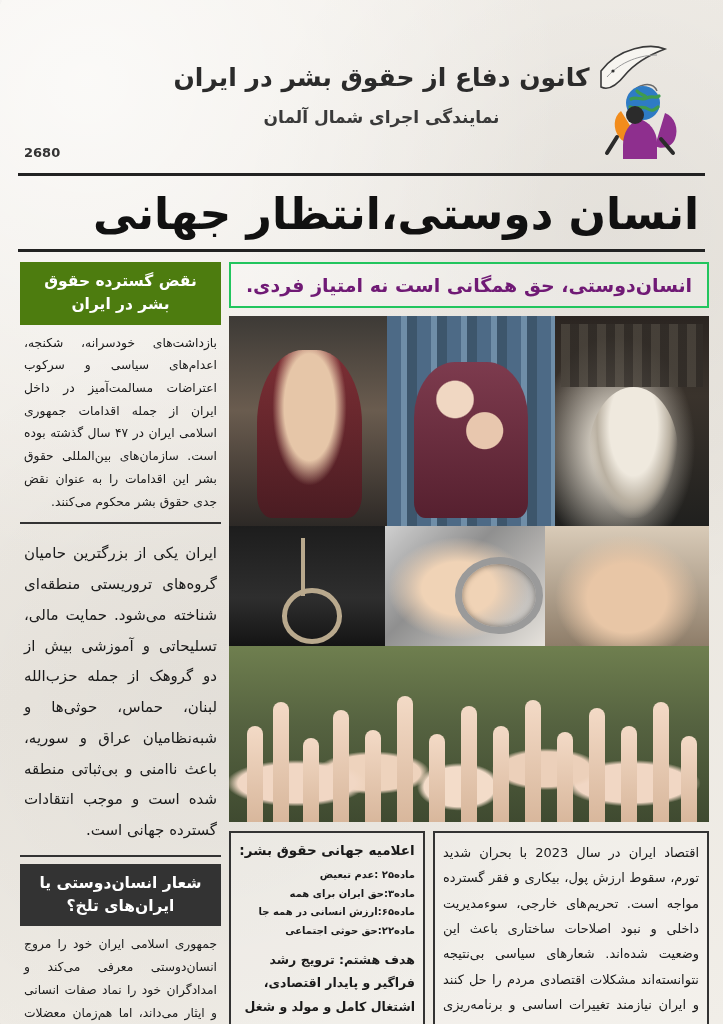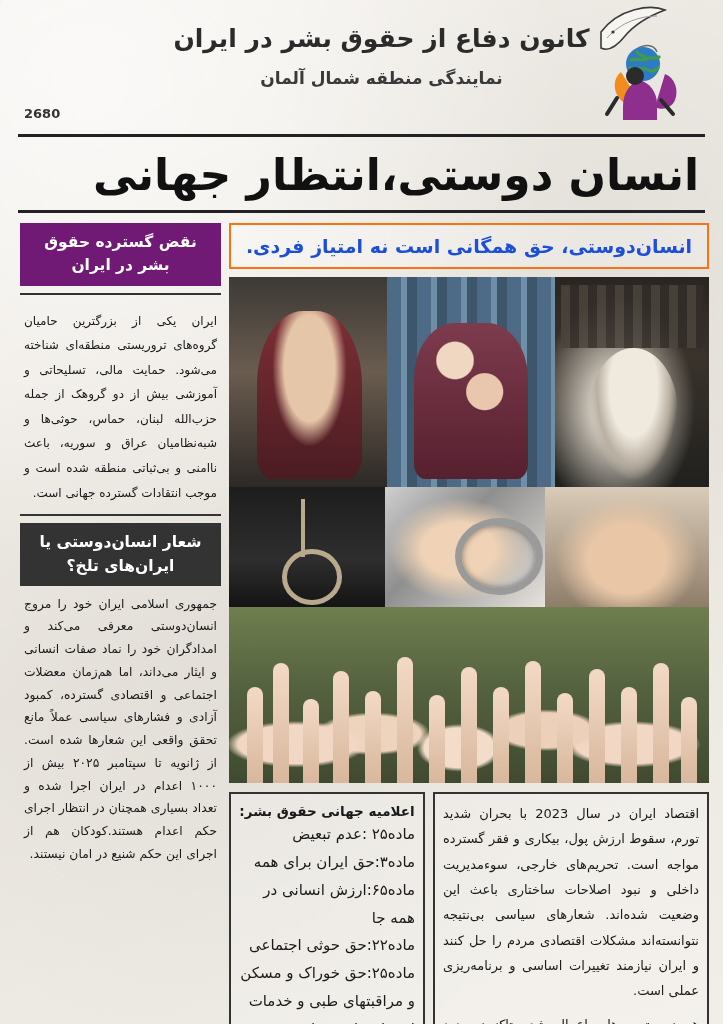--- a/index.html
+++ b/index.html
@@ -23,21 +23,21 @@
       linear-gradient(115deg, rgba(0,0,0,.03) 0 2px, rgba(0,0,0,0) 2px 26px),
       linear-gradient(65deg, rgba(0,0,0,.025) 0 1px, rgba(0,0,0,0) 1px 33px),
       linear-gradient(160deg, #f4f1ec 0%, #eae6df 55%, #f1eee8 100%);
     pointer-events:none;
     z-index: 0;
   }
   .page { position:relative; z-index:1; width:723px; height:1024px; padding: 0 14px; }
 
   
   .header { position:relative; height: 132px; }
-  .masthead-text { text-align:center; padding-top: 24px; padding-left: 40px;}
+  .masthead-text { text-align:center; padding-top: 24px; padding-left: 40px; margin-top: 39px;}
   .org-title {
     font-size: 25px; font-weight: bold; color:#2b2b2b; letter-spacing:0;
     line-height: 1.2;
   }
   .org-sub {
     font-size: 17px; font-weight: bold; color:#3a3a3a; margin-top: 14px;
   }
   .issue-no {
     position:absolute; left: 10px; top: 106px;
     font-size: 13px; color:#333; font-weight:bold;
@@ -56,26 +56,26 @@
     letter-spacing: -1px;
   }
   .rule-bottom { border-top: 3px solid #222; margin: 0 4px 10px 4px; }
 
   
   .body-grid { display: flex; gap: 8px; height: 722px; }
   .col-main { width: 480px; display:flex; flex-direction: column; }
   .col-side { width: 201px; display:flex; flex-direction: column; }
 
   .slogan-box {
-    border: 2px solid #f97316;
+    border: 2px solid #22c55e;
     padding: 10px 12px;
     font-size: 19px;
     font-weight: bold;
     text-align: center;
-    color:#1d4ed8;
+    color:#701a75;
     background: rgba(255,255,255,.25);
     height: 50px;
     display:flex; align-items:center; justify-content:center;
   }
 
   
   .collage { margin-top: 8px; width: 480px; }
   .collage-row1 { display:flex; height: 210px; }
   .ph { position:relative; overflow:hidden; }
   .ph-girl { width: 154px; background:
@@ -157,35 +157,35 @@
     border: 2px solid #333;
     padding: 7px 8px;
     background: rgba(255,255,255,.2);
     overflow: hidden;
   }
   .box-left { width: 196px; }
   .box-mid  { width: 276px; }
 
   .b-head {
     text-align:center; font-weight:bold; font-size: 13.5px;
-    margin-bottom: 0; line-height:1.5;
-  }
-  .b-list { font-size: 15px; line-height: 1.85; font-weight:normal; }
+    margin-bottom: 6px; line-height:1.5;
+  }
+  .b-list { font-size: 10px; line-height: 1.85; font-weight:bold; }
   .b-text { font-size: 13px; line-height: 1.95; text-align: justify; }
   .b-goal { font-size: 12.5px; line-height: 1.85; font-weight:bold; margin-top: 8px; }
 
   
   .side-head {
-    background: #701a75; color:#fff; font-weight:bold;
+    background: #4d7c0f; color:#fff; font-weight:bold;
     font-size: 15.5px; line-height:1.5; text-align:center;
     padding: 8px 6px;
   }
   .side-head.dark { background:#333; }
   .side-body { font-size: 12.3px; line-height: 1.85; text-align: justify; padding: 7px 4px 2px 4px; }
-  .side-body.lg { font-size: 12px; line-height: 2.05; }
+  .side-body.lg { font-size: 15px; line-height: 2.05; }
   .side-sep { border-top: 2px solid #333; margin: 7px 0; }
 </style>
 </head>
 <body>
 
 <div class="paper-texture"></div>
 
 <div class="page">
 
   <div class="header">
@@ -199,21 +199,21 @@
         <path d="M40 58 c6 -3 10 2 16 -1 c5 -3 9 1 12 -2 M39 66 c7 3 12 -2 18 2 c5 3 7 0 10 -2 M46 50 c3 4 7 3 10 7" fill="none" stroke="#3f9b4d" stroke-width="3.2" stroke-linecap="round"></path>
         <path d="M30 70 c-8 6 -8 18 -2 26 c5 7 14 8 20 3" fill="#f28c1c"></path>
         <path d="M74 72 c10 4 14 16 10 26 c-3 8 -13 11 -20 7" fill="#8e2f8e"></path>
         <path d="M48 78 c-10 4 -16 14 -16 26 l0 14 l34 0 l0 -16 c0 -12 -8 -22 -18 -24 z" fill="#8e2f8e"></path>
         <circle cx="44" cy="74" r="9" fill="#2b2b2b"></circle>
         <path d="M26 96 l-10 16 M70 98 l12 14" stroke="#2b2b2b" stroke-width="4" stroke-linecap="round" fill="none"></path>
       </svg>
     </div>
     <div class="masthead-text">
       <div class="org-title">کانون دفاع از حقوق بشر در ایران</div>
-      <div class="org-sub">نمایندگی منطقه شمال آلمان</div>
+      <div class="org-sub">نمایندگی اجرای شمال آلمان</div>
     </div>
     <div class="issue-no">2680</div>
   </div>
 
   <div class="rule-top"></div>
   <div class="main-title">انسان دوستی،انتظار جهانی</div>
   <div class="rule-bottom"></div>
 
   <div class="body-grid">
 
@@ -257,29 +257,29 @@
         <div class="box box-mid">
           <div class="b-text">اقتصاد ایران در سال 2023 با بحران شدید تورم، سقوط ارزش پول، بیکاری و فقر گسترده مواجه است. تحریم‌های خارجی، سوءمدیریت داخلی و نبود اصلاحات ساختاری باعث این وضعیت شده‌اند. شعارهای سیاسی بی‌نتیجه نتوانسته‌اند مشکلات اقتصادی مردم را حل کنند و ایران نیازمند تغییرات اساسی و برنامه‌ریزی عملی است.</div>
           <div class="b-text" style="margin-top:8px">همچنین تحریم‌های اعمال شده تاکنون حدود ۶۰۰ میلیارد دلار خسارت مستقیم به اقتصاد ایران وارد کرده‌اند.</div>
         </div>
         <div class="box box-left">
           <div class="b-head">اعلامیه جهانی حقوق بشر:</div>
           <div class="b-list">ماده۲۵ :عدم تبعیض</div>
           <div class="b-list">ماده۳:حق ایران برای همه</div>
           <div class="b-list">ماده۶۵:ارزش انسانی در همه جا</div>
           <div class="b-list">ماده۲۲:حق حوثی اجتماعی</div>
-          <div class="b-list">ماده۲۵:حق خوراک و مسکن و مراقبتهای طبی و خدمات لازم اجتماعی برای همه</div>
           <div class="b-goal">هدف هشتم: ترویج رشد فراگیر و پایدار اقتصادی، اشتغال کامل و مولد و شغل مناسب برای همه</div>
         </div>
       </div>
 
     </div>
 
     <div class="col-side">
       <div class="side-head">نقض گسترده حقوق بشر در ایران</div>
+      <div class="side-body">بازداشت‌های خودسرانه، شکنجه، اعدام‌های سیاسی و سرکوب اعتراضات مسالمت‌آمیز در داخل ایران از جمله اقدامات جمهوری اسلامی ایران در ۴۷ سال گذشته بوده است. سازمان‌های بین‌المللی حقوق بشر این اقدامات را به عنوان نقض جدی حقوق بشر محکوم می‌کنند.</div>
       <div class="side-sep"></div>
       <div class="side-body lg">ایران یکی از بزرگترین حامیان گروه‌های تروریستی منطقه‌ای شناخته می‌شود. حمایت مالی، تسلیحاتی و آموزشی بیش از دو گروهک از جمله حزب‌الله لبنان، حماس، حوثی‌ها و شبه‌نظامیان عراق و سوریه، باعث ناامنی و بی‌ثباتی منطقه شده است و موجب انتقادات گسترده جهانی است.</div>
       <div class="side-sep"></div>
       <div class="side-head dark">شعار انسان‌دوستی یا ایران‌های تلخ؟</div>
       <div class="side-body">جمهوری اسلامی ایران خود را مروج انسان‌دوستی معرفی می‌کند و امدادگران خود را نماد صفات انسانی و ایثار می‌داند، اما هم‌زمان معضلات اجتماعی و اقتصادی گسترده، کمبود آزادی و فشارهای سیاسی عملاً مانع تحقق واقعی این شعارها شده است. از ژانویه تا سپتامبر ۲۰۲۵ بیش از ۱۰۰۰ اعدام در ایران اجرا شده و تعداد بسیاری همچنان در انتظار اجرای حکم اعدام هستند.کودکان هم از اجرای این حکم شنیع در امان نیستند.</div>
     </div>
 
   </div>
 </div>
 

